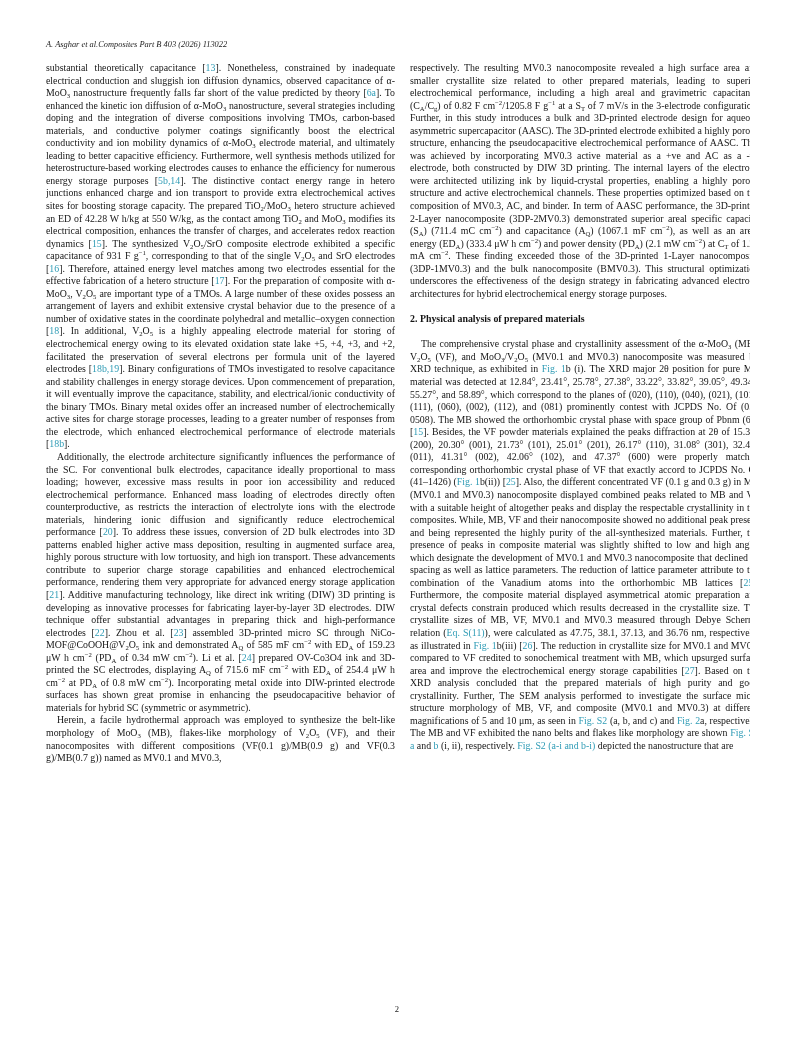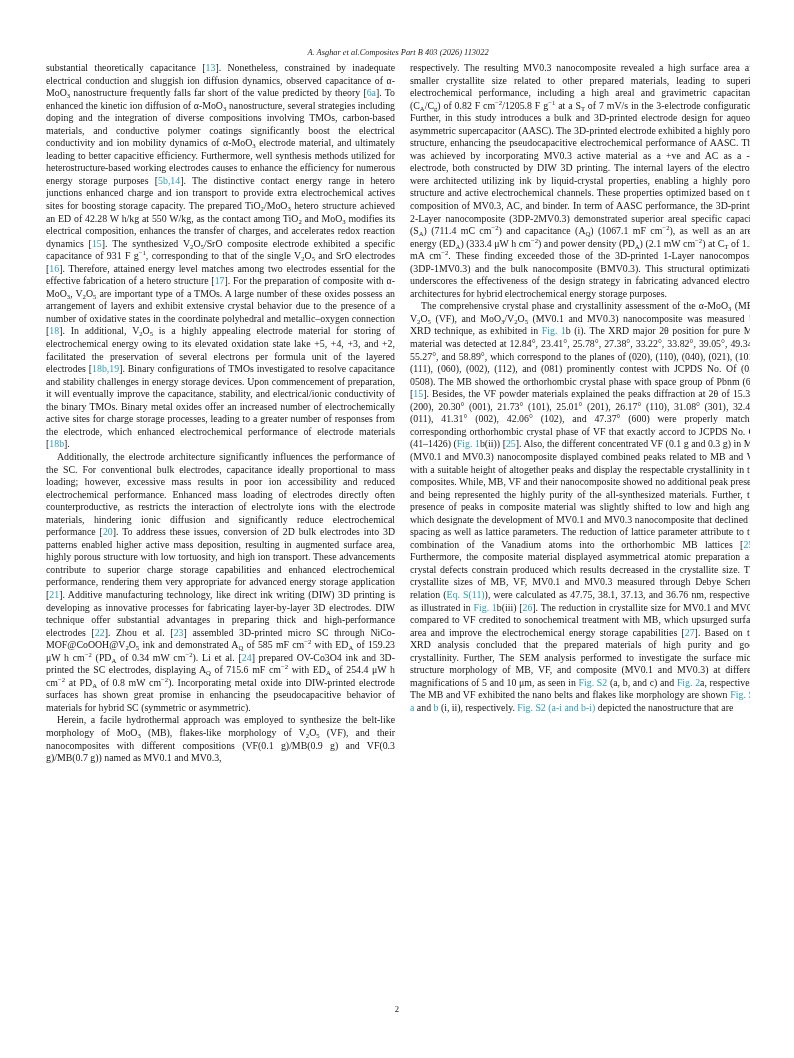--- a/index.html
+++ b/index.html
@@ -6,22 +6,22 @@
   body {
     width: 794px; height: 1058px;
     background: #ffffff;
     font-family: "Liberation Serif", serif;
     color: #151515;
     position: relative;
     overflow: hidden;
   }
   .page { position: absolute; inset: 0; }
   .header {
-    position: absolute; top: 48px; left: 46px; right: 44px;
-    display: flex; justify-content: center;
+    position: absolute; top: 40px; left: 46px; right: 44px;
+    display: flex; justify-content: flex-start;
     font-style: italic; font-size: 8.4px; color: #1c1c1c;
   }
   .columns {
     position: absolute; top: 62px; left: 46px; right: 44px;
     display: flex; gap: 15px; height: 948px; overflow: hidden;
   }
   .column {
     width: 349px; flex: 0 0 349px;
     font-size: 9.85px; line-height: 12.55px;
     text-align: justify;
@@ -52,20 +52,21 @@
   </div>
 
   <div class="columns">
     <div class="column">
         <p>substantial theoretically capacitance [<span class="link" style="color: rgb(46, 155, 181);">13</span>]. Nonetheless, constrained by inadequate electrical conduction and sluggish ion diffusion dynamics, observed capacitance of α-MoO<sub>3</sub> nanostructure frequently falls far short of the value predicted by theory [<span class="link" style="color: rgb(46, 155, 181);">6a</span>]. To enhanced the kinetic ion diffusion of α-MoO<sub>3</sub> nanostructure, several strategies including doping and the integration of diverse compositions involving TMOs, carbon-based materials, and conductive polymer coatings significantly boost the electrical conductivity and ion mobility dynamics of α-MoO<sub>3</sub> electrode material, and ultimately leading to better capacitive efficiency. Furthermore, well synthesis methods utilized for heterostructure-based working electrodes causes to enhance the efficiency for numerous energy storage purposes [<span class="link" style="color: rgb(46, 155, 181);">5b,14</span>]. The distinctive contact energy range in hetero junctions enhanced charge and ion transport to provide extra electrochemical actives sites for boosting storage capacity. The prepared TiO<sub>2</sub>/MoO<sub>3</sub> hetero structure achieved an ED of 42.28 W h/kg at 550 W/kg, as the contact among TiO<sub>2</sub> and MoO<sub>3</sub> modifies its electrical composition, enhances the transfer of charges, and accelerates redox reaction dynamics [<span class="link" style="color: rgb(46, 155, 181);">15</span>]. The synthesized V<sub>2</sub>O<sub>5</sub>/SrO composite electrode exhibited a specific capacitance of 931 F g<sup>−1</sup>, corresponding to that of the single V<sub>2</sub>O<sub>5</sub> and SrO electrodes [<span class="link" style="color: rgb(46, 155, 181);">16</span>]. Therefore, attained energy level matches among two electrodes essential for the effective fabrication of a hetero structure [<span class="link" style="color: rgb(46, 155, 181);">17</span>]. For the preparation of composite with α-MoO<sub>3</sub>, V<sub>2</sub>O<sub>5</sub> are important type of a TMOs. A large number of these oxides possess an arrangement of layers and exhibit extensive crystal behavior due to the presence of a number of oxidative states in the coordinate polyhedral and metallic–oxygen connection [<span class="link" style="color: rgb(46, 155, 181);">18</span>]. In additional, V<sub>2</sub>O<sub>5</sub> is a highly appealing electrode material for storing of electrochemical energy owing to its elevated oxidation state lake +5, +4, +3, and +2, facilitated the preservation of several electrons per formula unit of the layered electrodes [<span class="link" style="color: rgb(46, 155, 181);">18b,19</span>]. Binary configurations of TMOs investigated to resolve capacitance and stability challenges in energy storage devices. Upon commencement of preparation, it will eventually improve the capacitance, stability, and electrical/ionic conductivity of the binary TMOs. Binary metal oxides offer an increased number of electrochemically active sites for charge storage processes, leading to a greater number of responses from the electrode, which enhanced electrochemical performance of electrode materials [<span class="link" style="color: rgb(46, 155, 181);">18b</span>].</p>
         <p class="indent">Additionally, the electrode architecture significantly influences the performance of the SC. For conventional bulk electrodes, capacitance ideally proportional to mass loading; however, excessive mass results in poor ion accessibility and reduced electrochemical performance. Enhanced mass loading of electrodes directly often counterproductive, as restricts the interaction of electrolyte ions with the electrode materials, hindering ionic diffusion and significantly reduce electrochemical performance [<span class="link" style="color: rgb(46, 155, 181);">20</span>]. To address these issues, conversion of 2D bulk electrodes into 3D patterns enabled higher active mass deposition, resulting in augmented surface area, highly porous structure with low tortuosity, and high ion transport. These advancements contribute to superior charge storage capabilities and enhanced electrochemical performance, rendering them very appropriate for advanced energy storage application [<span class="link" style="color: rgb(46, 155, 181);">21</span>]. Additive manufacturing technology, like direct ink writing (DIW) 3D printing is developing as innovative processes for fabricating layer-by-layer 3D electrodes. DIW technique offer substantial advantages in preparing thick and high-performance electrodes [<span class="link" style="color: rgb(46, 155, 181);">22</span>]. Zhou et al. [<span class="link" style="color: rgb(46, 155, 181);">23</span>] assembled 3D-printed micro SC through NiCo-MOF@CoOOH@V<sub>2</sub>O<sub>5</sub> ink and demonstrated A<sub>Q</sub> of 585 mF cm<sup>−2</sup> with ED<sub>A</sub> of 159.23 μW h cm<sup>−2</sup> (PD<sub>A</sub> of 0.34 mW cm<sup>−2</sup>). Li et al. [<span class="link" style="color: rgb(46, 155, 181);">24</span>] prepared OV-Co3O4 ink and 3D-printed the SC electrodes, displaying A<sub>Q</sub> of 715.6 mF cm<sup>−2</sup> with ED<sub>A</sub> of 254.4 μW h cm<sup>−2</sup> at PD<sub>A</sub> of 0.8 mW cm<sup>−2</sup>). Incorporating metal oxide into DIW-printed electrode surfaces has shown great promise in enhancing the pseudocapacitive behavior of materials for hybrid SC (symmetric or asymmetric).</p>
         <p class="indent">Herein, a facile hydrothermal approach was employed to synthesize the belt-like morphology of MoO<sub>3</sub> (MB), flakes-like morphology of V<sub>2</sub>O<sub>5</sub> (VF), and their nanocomposites with different compositions (VF(0.1 g)/MB(0.9 g) and VF(0.3 g)/MB(0.7 g)) named as MV0.1 and MV0.3,</p>
       </div>
     <div class="column">
         <p>respectively. The resulting MV0.3 nanocomposite revealed a high surface area and smaller crystallite size related to other prepared materials, leading to superior electrochemical performance, including a high areal and gravimetric capacitance (C<sub>A</sub>/C<sub>g</sub>) of 0.82 F cm<sup>−2</sup>/1205.8 F g<sup>−1</sup> at a S<sub>T</sub> of 7 mV/s in the 3-electrode configuration. Further, in this study introduces a bulk and 3D-printed electrode design for aqueous asymmetric supercapacitor (AASC). The 3D-printed electrode exhibited a highly porous structure, enhancing the pseudocapacitive electrochemical performance of AASC. This was achieved by incorporating MV0.3 active material as a +ve and AC as a -ve electrode, both constructed by DIW 3D printing. The internal layers of the electrode were architected utilizing ink by liquid-crystal properties, enabling a highly porous structure and active electrochemical channels. These properties optimized based on the composition of MV0.3, AC, and binder. In term of AASC performance, the 3D-printed 2-Layer nanocomposite (3DP-2MV0.3) demonstrated superior areal specific capacity (S<sub>A</sub>) (711.4 mC cm<sup>−2</sup>) and capacitance (A<sub>Q</sub>) (1067.1 mF cm<sup>−2</sup>), as well as an areal energy (ED<sub>A</sub>) (333.4 μW h cm<sup>−2</sup>) and power density (PD<sub>A</sub>) (2.1 mW cm<sup>−2</sup>) at C<sub>T</sub> of 1.24 mA cm<sup>−2</sup>. These finding exceeded those of the 3D-printed 1-Layer nanocomposite (3DP-1MV0.3) and the bulk nanocomposite (BMV0.3). This structural optimization underscores the effectiveness of the design strategy in fabricating advanced electrode architectures for hybrid electrochemical energy storage purposes.</p>
+        <h2>2. Physical analysis of prepared materials</h2>
         <p class="indent">The comprehensive crystal phase and crystallinity assessment of the α-MoO<sub>3</sub> (MB), V<sub>2</sub>O<sub>5</sub> (VF), and MoO<sub>3</sub>/V<sub>2</sub>O<sub>5</sub> (MV0.1 and MV0.3) nanocomposite was measured by XRD technique, as exhibited in <span class="link" style="color: rgb(46, 155, 181);">Fig. 1</span>b (i). The XRD major 2θ position for pure MB material was detected at 12.84°, 23.41°, 25.78°, 27.38°, 33.22°, 33.82°, 39.05°, 49.34°, 55.27°, and 58.89°, which correspond to the planes of (020), (110), (040), (021), (101), (111), (060), (002), (112), and (081) prominently contest with JCPDS No. Of (05–0508). The MB showed the orthorhombic crystal phase with space group of Pbnm (62) [<span class="link" style="color: rgb(46, 155, 181);">15</span>]. Besides, the VF powder materials explained the peaks diffraction at 2θ of 15.38° (200), 20.30° (001), 21.73° (101), 25.01° (201), 26.17° (110), 31.08° (301), 32.41° (011), 41.31° (002), 42.06° (102), and 47.37° (600) were properly matched corresponding orthorhombic crystal phase of VF that exactly accord to JCPDS No. Of (41–1426) (<span class="link" style="color: rgb(46, 155, 181);">Fig. 1</span>b(ii)) [<span class="link" style="color: rgb(46, 155, 181);">25</span>]. Also, the different concentrated VF (0.1 g and 0.3 g) in MB (MV0.1 and MV0.3) nanocomposite displayed combined peaks related to MB and VF with a suitable height of altogether peaks and display the respectable crystallinity in the composites. While, MB, VF and their nanocomposite showed no additional peak present and being represented the highly purity of the all-synthesized materials. Further, the presence of peaks in composite material was slightly shifted to low and high angle, which designate the development of MV0.1 and MV0.3 nanocomposite that declined d-spacing as well as lattice parameters. The reduction of lattice parameter attribute to the combination of the Vanadium atoms into the orthorhombic MB lattices [<span class="link" style="color: rgb(46, 155, 181);">25</span>]. Furthermore, the composite material displayed asymmetrical atomic preparation and crystal defects constrain produced which results decreased in the crystallite size. The crystallite sizes of MB, VF, MV0.1 and MV0.3 measured through Debye Scherrer relation (<span class="link" style="color: rgb(46, 155, 181);">Eq. S(11)</span>), were calculated as 47.75, 38.1, 37.13, and 36.76 nm, respectively, as illustrated in <span class="link" style="color: rgb(46, 155, 181);">Fig. 1</span>b(iii) [<span class="link" style="color: rgb(46, 155, 181);">26</span>]. The reduction in crystallite size for MV0.1 and MV0.3 compared to VF credited to sonochemical treatment with MB, which upsurged surface area and improve the electrochemical energy storage capabilities [<span class="link" style="color: rgb(46, 155, 181);">27</span>]. Based on the XRD analysis concluded that the prepared materials of high purity and good crystallinity. Further, The SEM analysis performed to investigate the surface micro structure morphology of MB, VF, and composite (MV0.1 and MV0.3) at different magnifications of 5 and 10 μm, as seen in <span class="link" style="color: rgb(46, 155, 181);">Fig. S2</span> (a, b, and c) and <span class="link" style="color: rgb(46, 155, 181);">Fig. 2</span>a, respectively. The MB and VF exhibited the nano belts and flakes like morphology are shown <span class="link" style="color: rgb(46, 155, 181);">Fig. S2 a</span> and <span class="link" style="color: rgb(46, 155, 181);">b</span> (i, ii), respectively. <span class="link" style="color: rgb(46, 155, 181);">Fig. S2 (a-i and b-i)</span> depicted the nanostructure that are</p>
       </div>
   </div>
 
   <div class="footer">
     <span>2</span>
   </div>
 
 </div>
 

